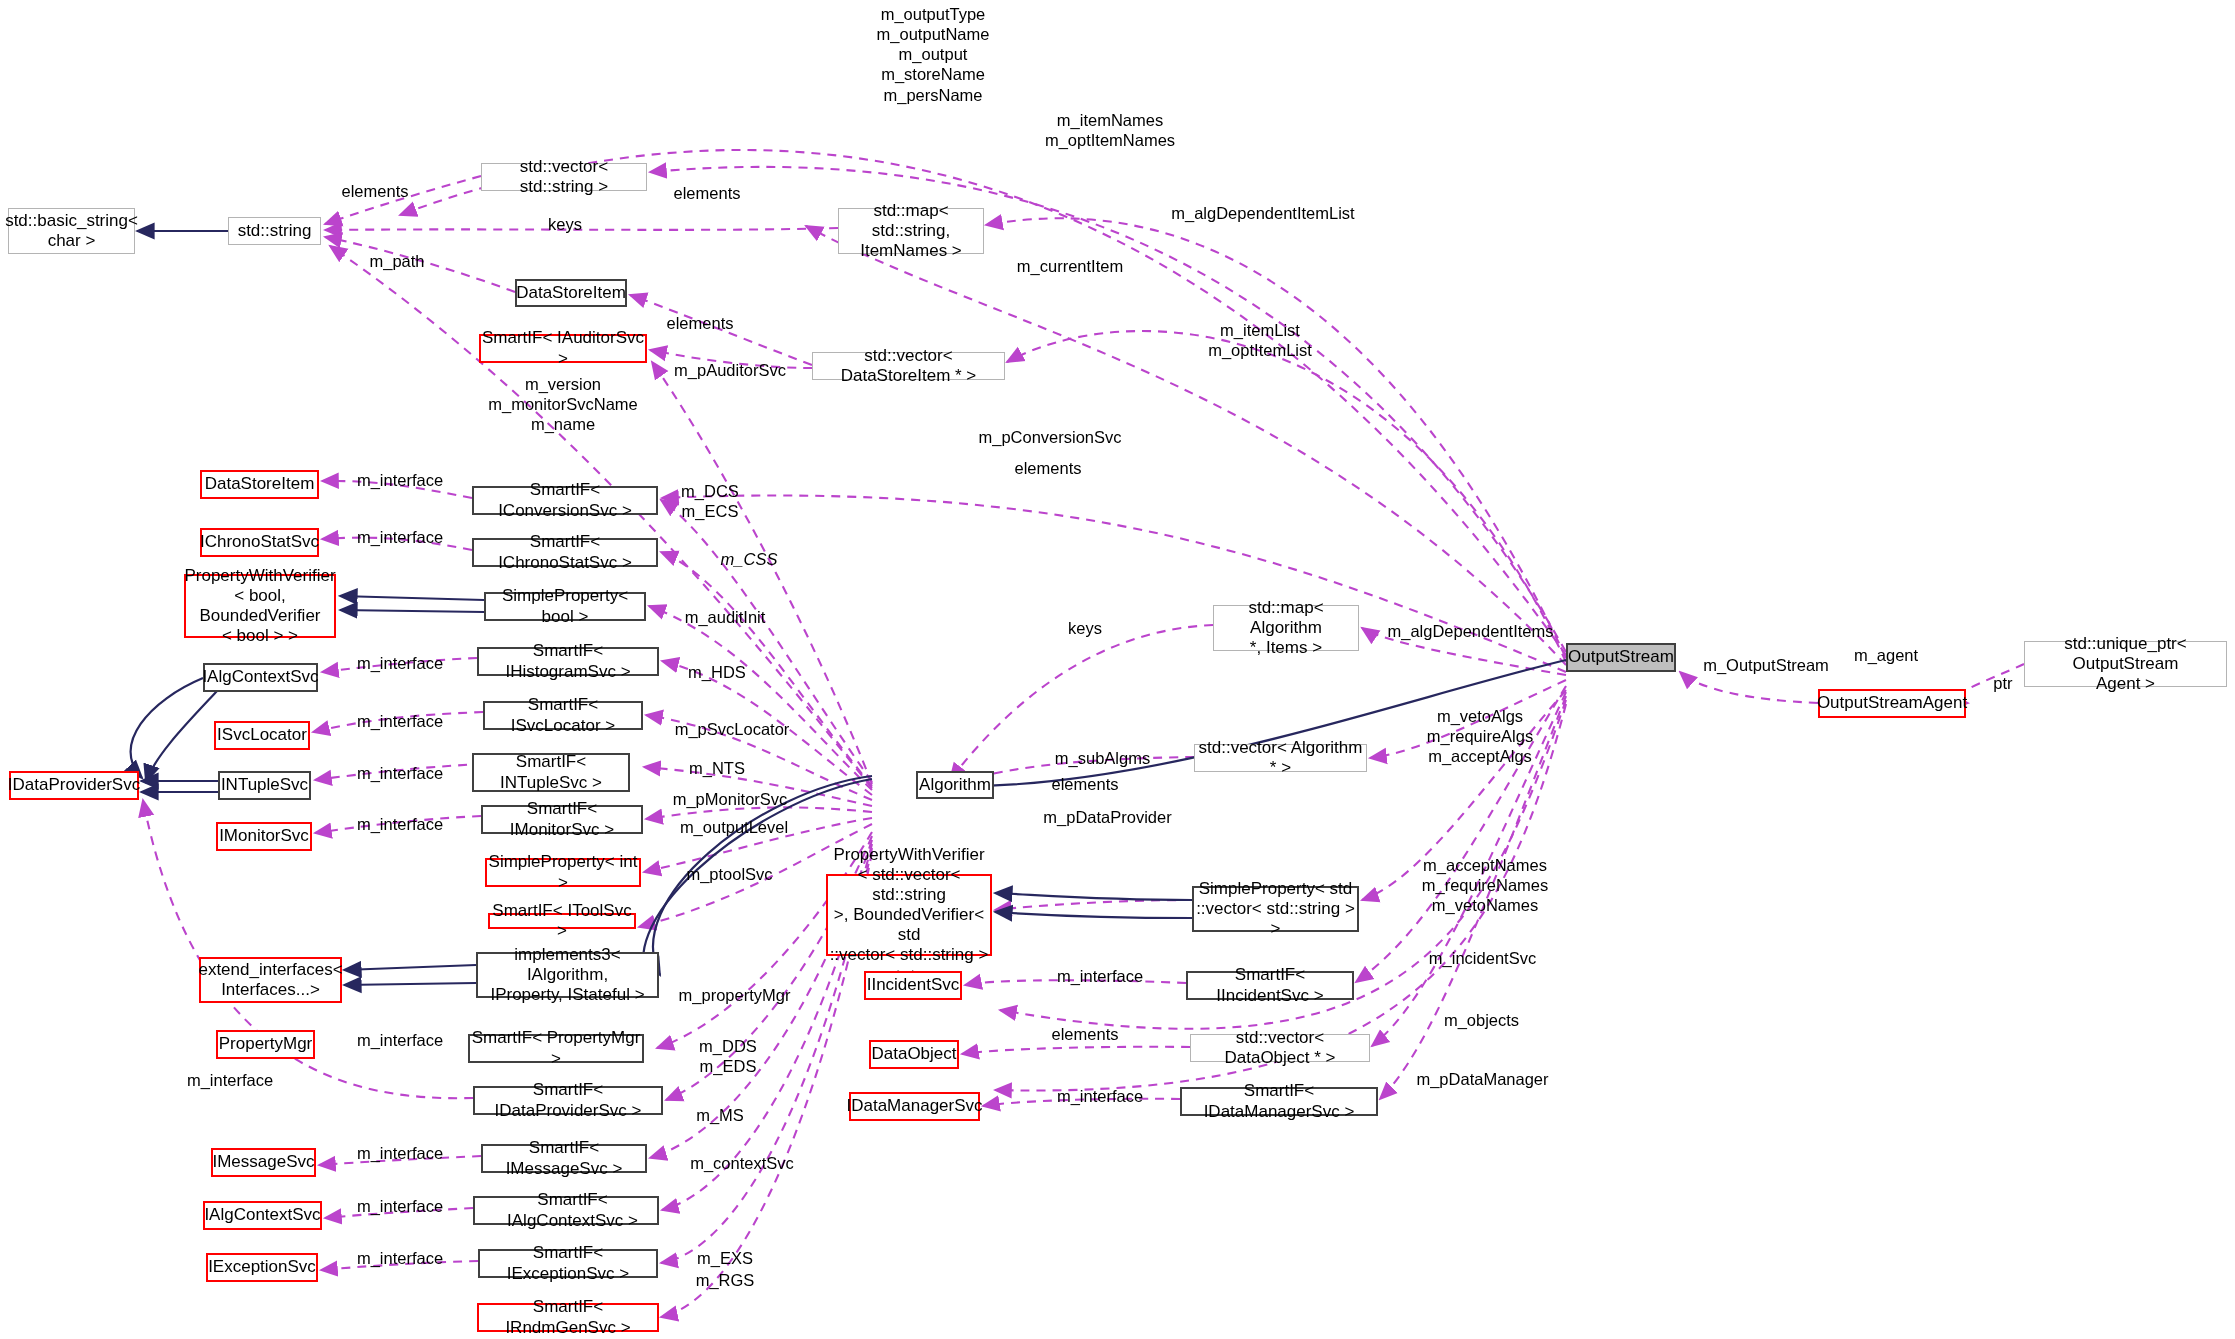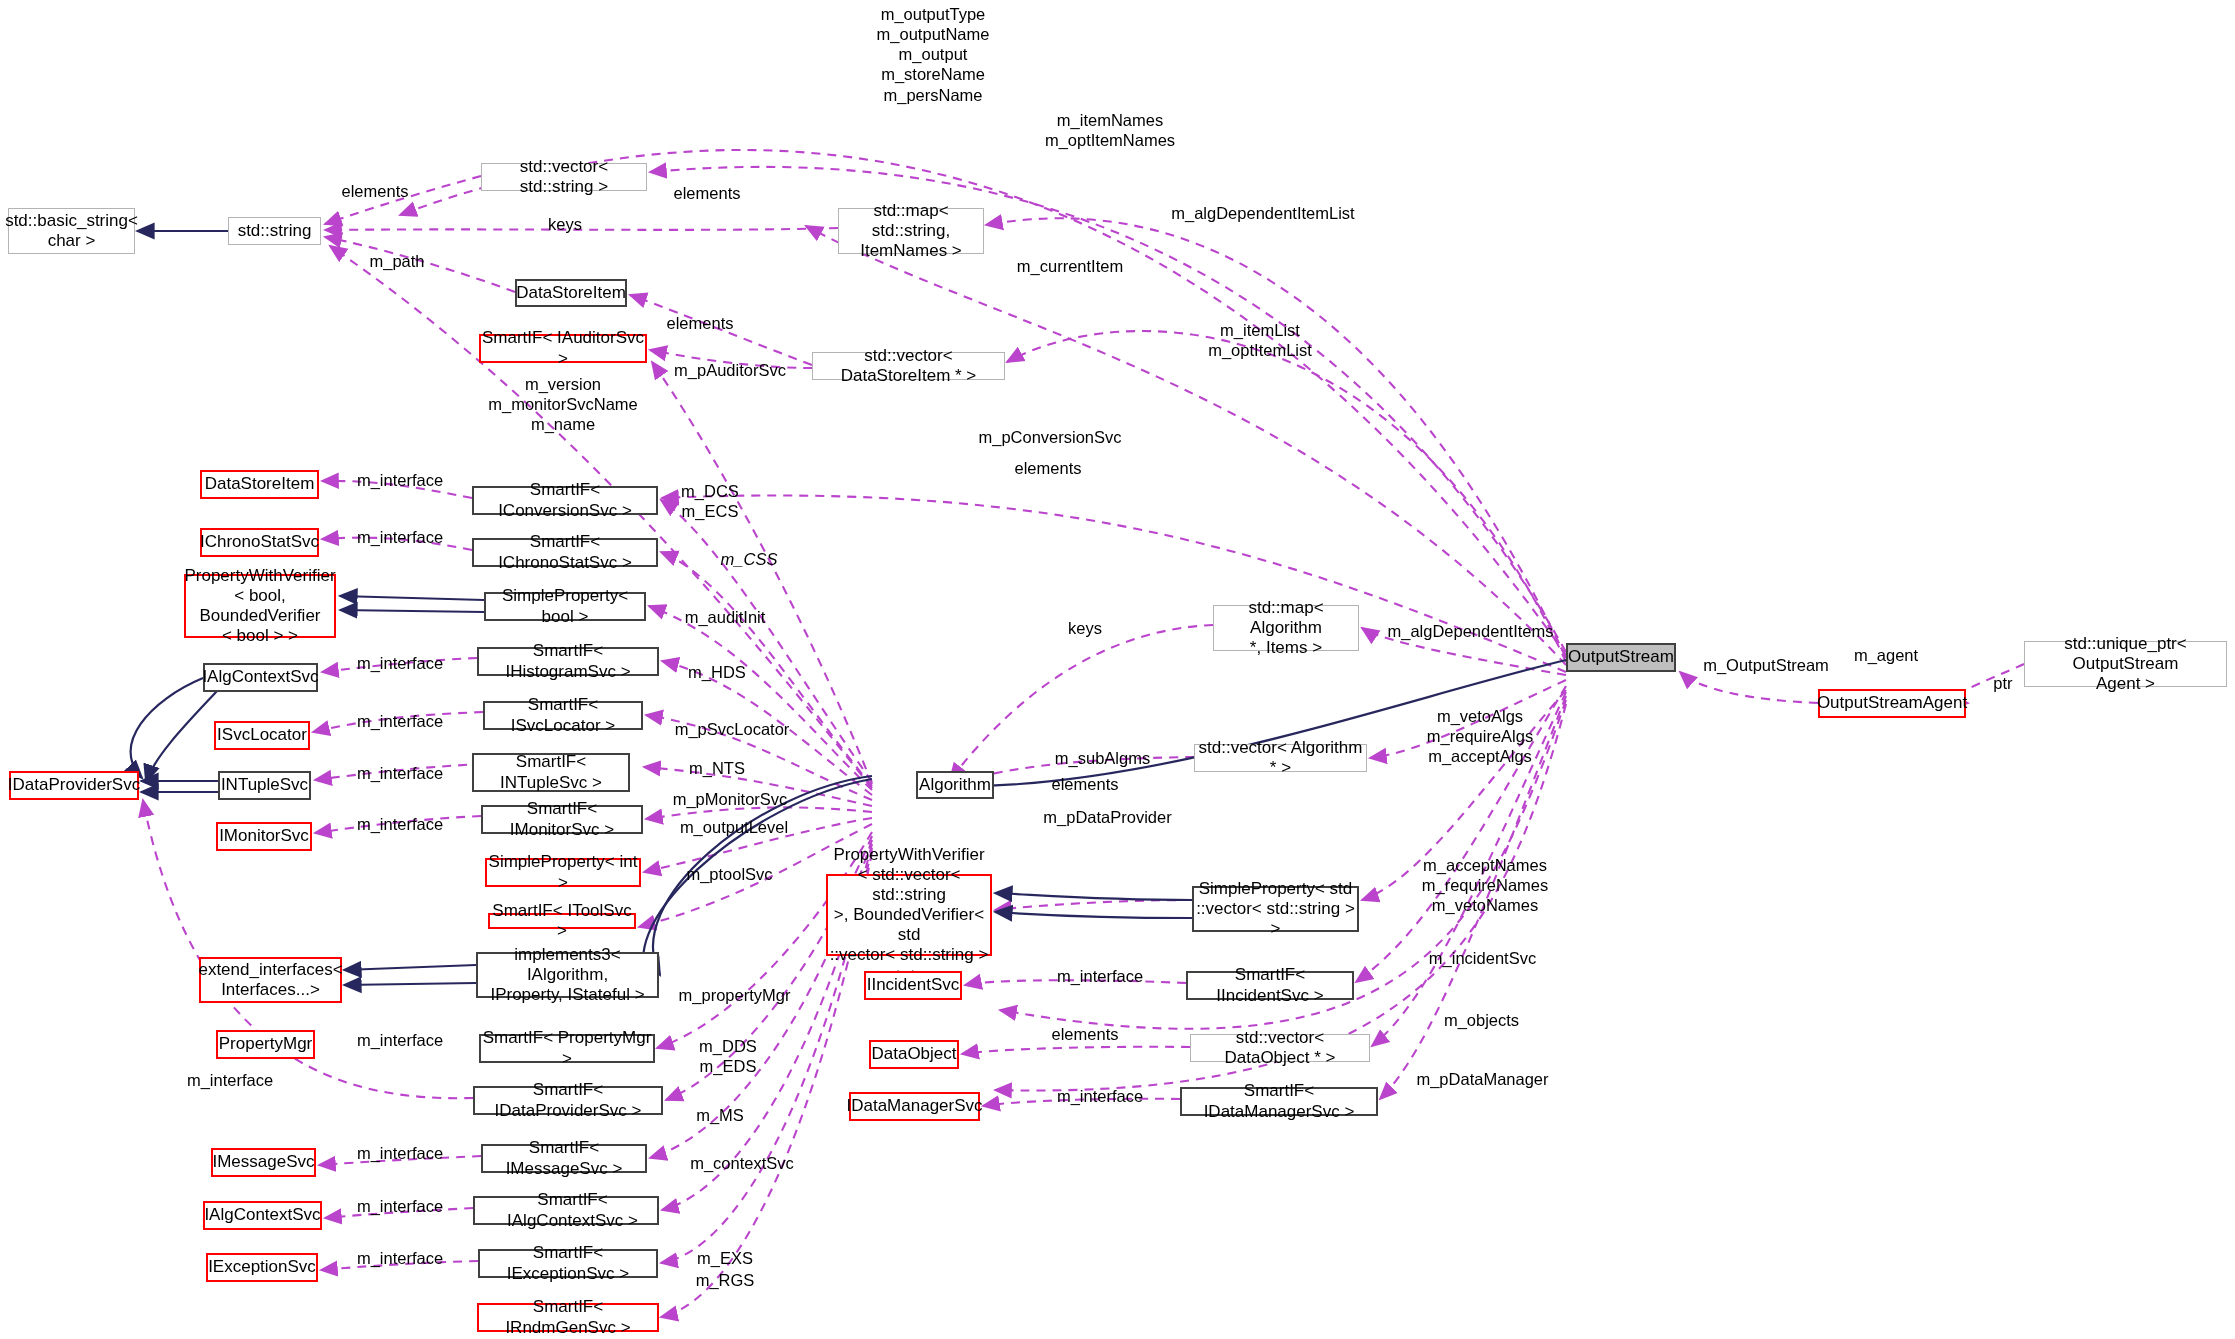--- a/index.html
+++ b/index.html
@@ -132,21 +132,21 @@
       <div class="node n-black" style="left: 472px; top: 538px; width: 186px; height: 29px;">SmartIF&lt; IChronoStatSvc &gt;</div>
       <div class="node n-black" style="left: 484px; top: 592px; width: 162px; height: 29px;">SimpleProperty&lt; bool &gt;</div>
       <div class="node n-black" style="left: 477px; top: 647px; width: 182px; height: 29px;">SmartIF&lt; IHistogramSvc &gt;</div>
       <div class="node n-black" style="left: 483px; top: 701px; width: 160px; height: 29px;">SmartIF&lt; ISvcLocator &gt;</div>
       <div class="node n-black" style="left: 472px; top: 753px; width: 158px; height: 39px;">SmartIF&lt; INTupleSvc &gt;</div>
       <div class="node n-black" style="left: 481px; top: 805px; width: 162px; height: 29px;">SmartIF&lt; IMonitorSvc &gt;</div>
       <div class="node n-red" style="left: 485px; top: 858px; width: 156px; height: 29px;">SimpleProperty&lt; int &gt;</div>
       <div class="node n-red" style="left: 488px; top: 913px; width: 148px; height: 16px;">SmartIF&lt; IToolSvc &gt;</div>
       <div class="node n-black" style="left: 476px; top: 952px; width: 183px; height: 46px;">implements3&lt; IAlgorithm,
 IProperty, IStateful &gt;</div>
-      <div class="node n-black" style="left: 479px; top: 1034px; width: 176px; height: 29px;">SmartIF&lt; PropertyMgr &gt;</div>
+      <div class="node n-black" style="left: 468px; top: 1034px; width: 176px; height: 29px;">SmartIF&lt; PropertyMgr &gt;</div>
       <div class="node n-black" style="left: 473px; top: 1086px; width: 190px; height: 29px;">SmartIF&lt; IDataProviderSvc &gt;</div>
       <div class="node n-black" style="left: 481px; top: 1144px; width: 166px; height: 29px;">SmartIF&lt; IMessageSvc &gt;</div>
       <div class="node n-black" style="left: 473px; top: 1196px; width: 186px; height: 29px; padding-left: 13px;">SmartIF&lt; IAlgContextSvc &gt;</div>
       <div class="node n-black" style="left: 478px; top: 1249px; width: 180px; height: 29px;">SmartIF&lt; IExceptionSvc &gt;</div>
       <div class="node n-red" style="left: 477px; top: 1303px; width: 182px; height: 29px;">SmartIF&lt; IRndmGenSvc &gt;</div>
       <div class="node n-black" style="left: 872px; top: 771px; width: 78px; height: 28px; margin-left: 44px;">Algorithm</div>
       <div class="node n-red" style="left: 826px; top: 874px; width: 166px; height: 82px;">PropertyWithVerifier
 &lt; std::vector&lt; std::string
 &gt;, BoundedVerifier&lt; std
 ::vector&lt; std::string &gt; &gt; &gt;</div>

